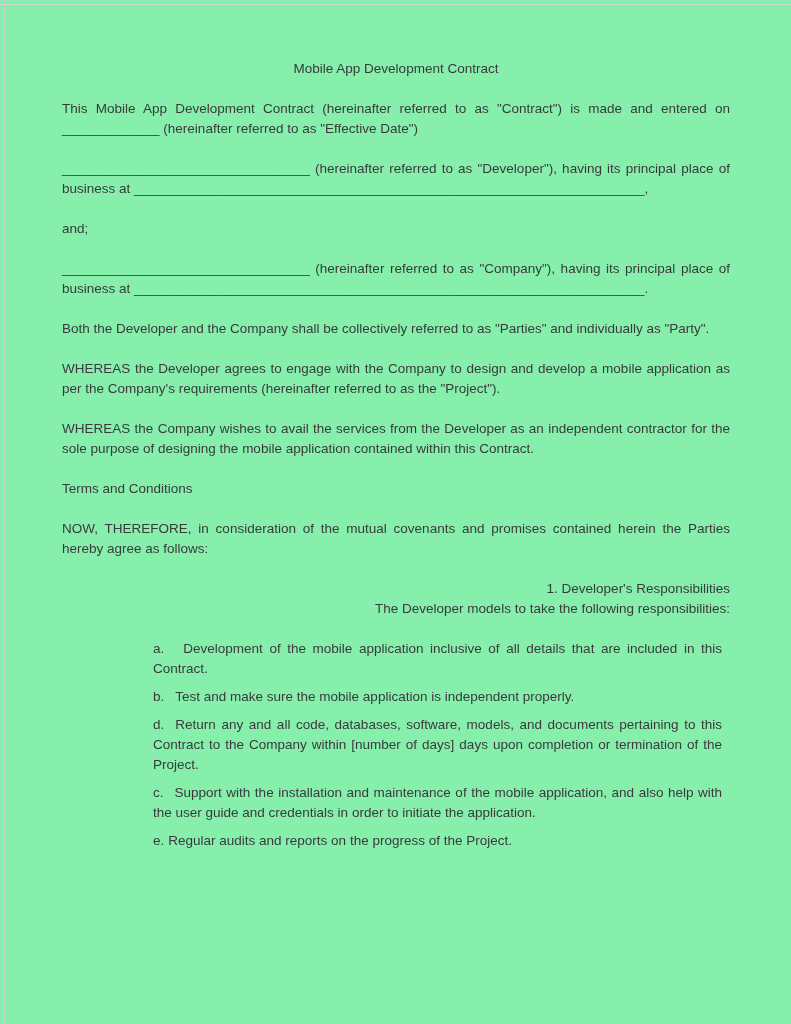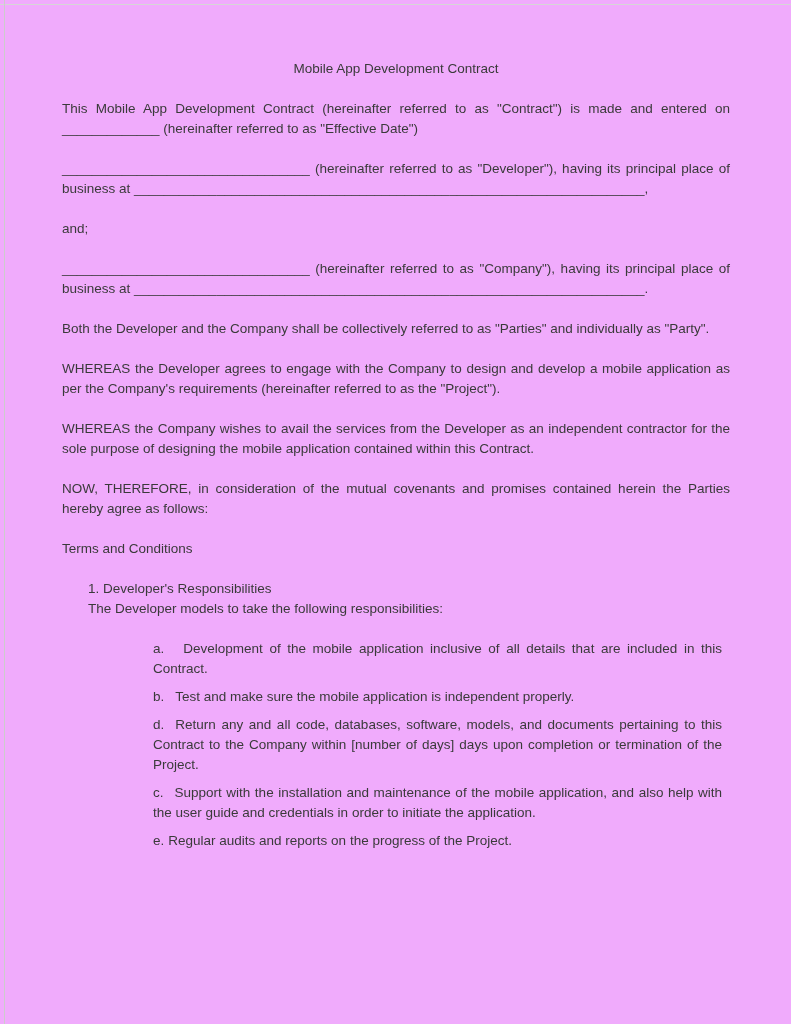--- a/index.html
+++ b/index.html
@@ -5,21 +5,21 @@
   html, body {
     margin: 0;
     padding: 0;
     background: #ffffff;
   }
   .page {
     position: relative;
     width: 791px;
     height: 1024px;
     box-sizing: border-box;
-    background: #f0abfc;
+    background: #86efac;
     padding: 59px 61px 0 62px;
     font-family: "Liberation Sans", "DejaVu Sans", sans-serif;
     font-size: 13.5px;
     line-height: 20px;
     color: #3a3a3a;
     overflow: hidden;
   }
   .edge-top {
     position: absolute;
     top: 4px;
@@ -43,20 +43,21 @@
     margin: 0 0 20px 0;
   }
   .para {
     margin: 0 0 20px 0;
   }
   .justify {
     text-align: justify;
   }
   .section {
     margin: 0 0 20px 26px;
+    text-align: right;
   }
   .section p {
     margin: 0;
   }
   .items {
     margin: 0 0 20px 83px;
   }
   .item {
     margin: 8px;
     text-align: justify;
@@ -82,23 +83,23 @@
   <p class="para">and;</p>
 
   <p class="para justify">_________________________________ (hereinafter referred to as "Company"), having its principal place of business at ____________________________________________________________________.</p>
 
   <p class="para justify">Both the Developer and the Company shall be collectively referred to as "Parties" and individually as "Party".</p>
 
   <p class="para justify">WHEREAS the Developer agrees to engage with the Company to design and develop a mobile application as per the Company's requirements (hereinafter referred to as the "Project").</p>
 
   <p class="para justify">WHEREAS the Company wishes to avail the services from the Developer as an independent contractor for the sole purpose of designing the mobile application contained within this Contract.</p>
 
+  <p class="para">Terms and Conditions</p>
+
   <p class="para justify">NOW, THEREFORE, in consideration of the mutual covenants and promises contained herein the Parties hereby agree as follows:</p>
-
-  <p class="para">Terms and Conditions</p>
 
   <div class="section">
     <p>1. Developer's Responsibilities</p>
     <p>The Developer models to take the following responsibilities:</p>
   </div>
 
   <div class="items">
     <p class="item"><span class="item-label gap-lg">a.</span><span>Development of the mobile application inclusive of all details that are included in this Contract.</span></p>
     <p class="item"><span class="item-label">b.</span><span>Test and make sure the mobile application is independent properly.</span></p>
     <p class="item"><span class="item-label">d.</span><span>Return any and all code, databases, software, models, and documents pertaining to this Contract to the Company within [number of days] days upon completion or termination of the Project.</span></p>

